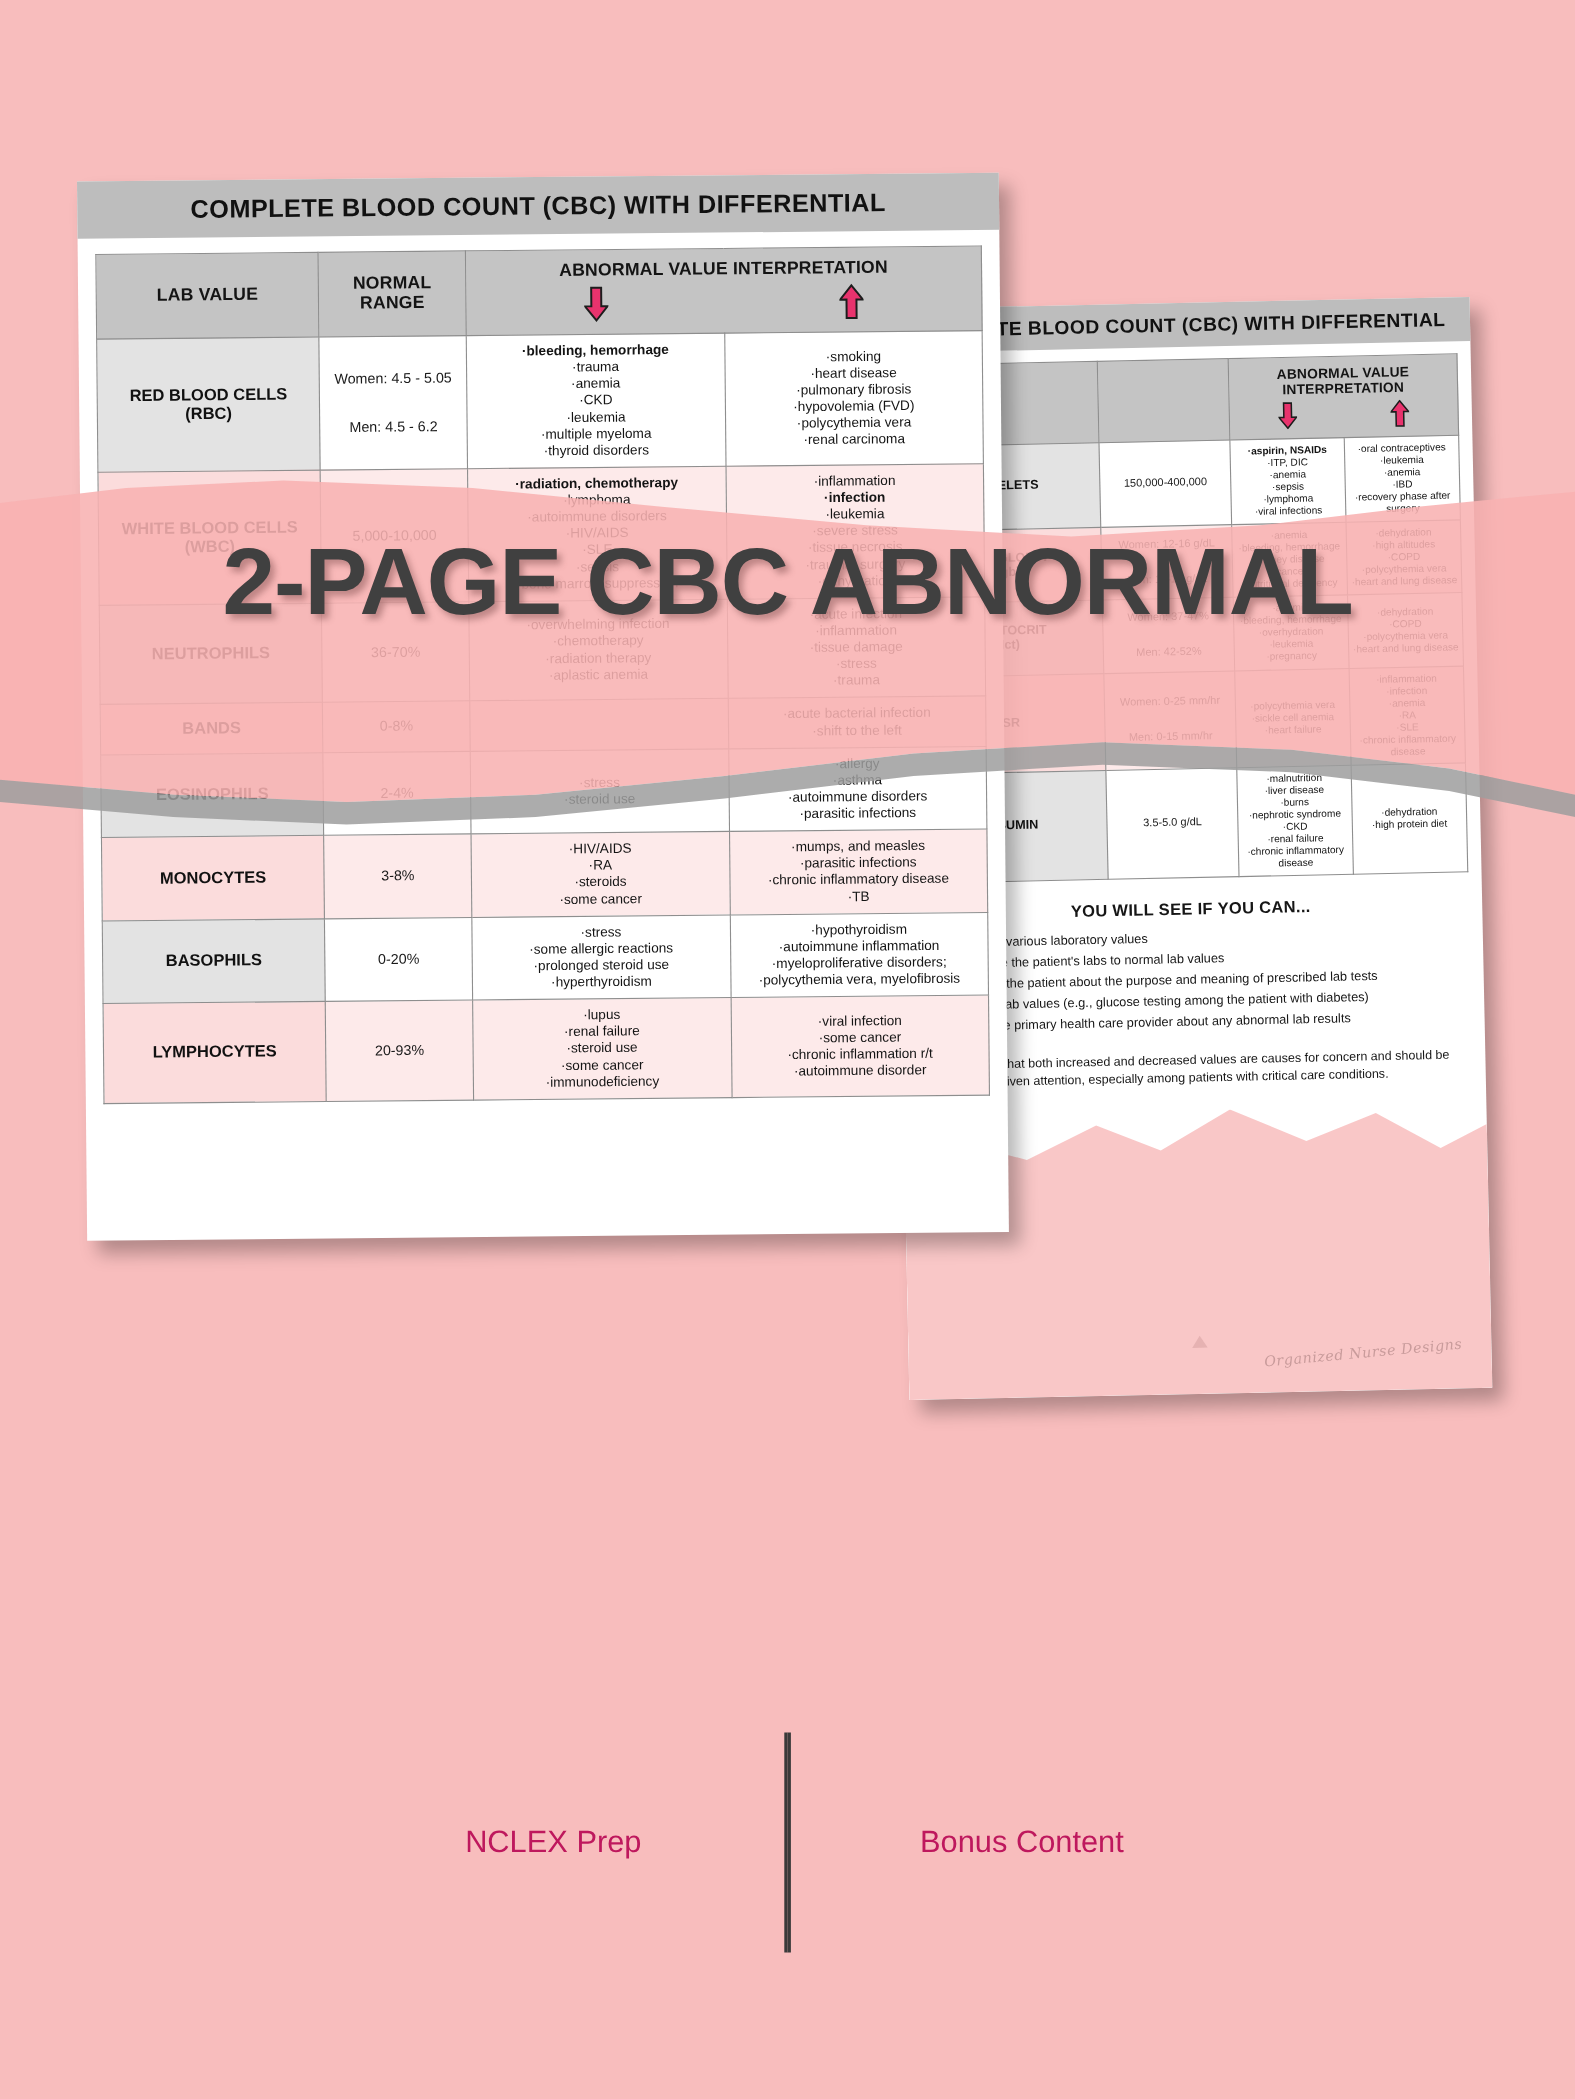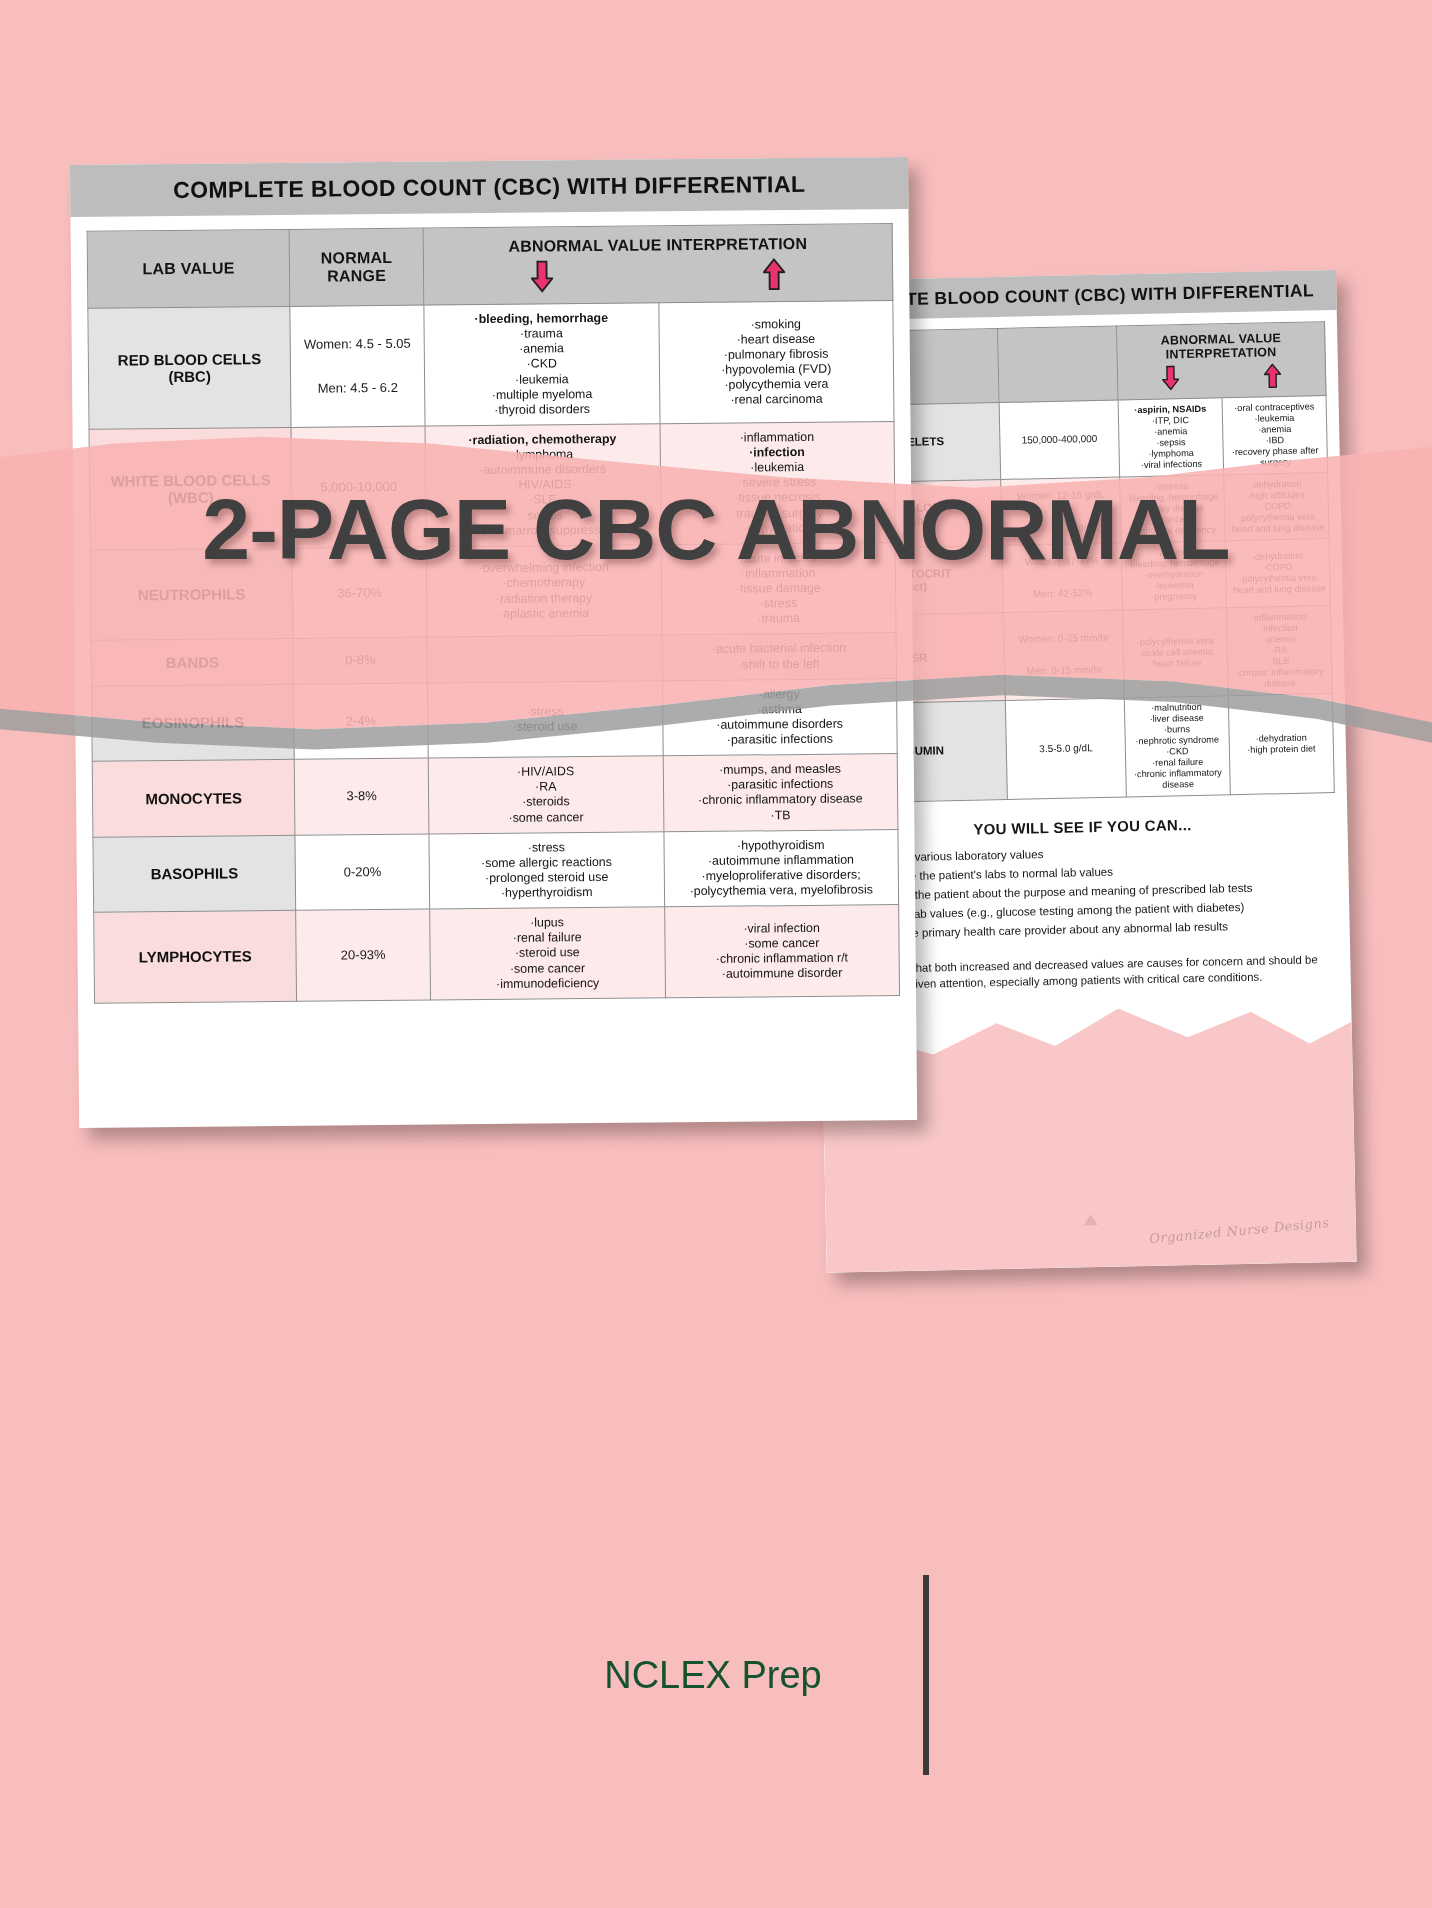--- a/index.html
+++ b/index.html
@@ -121,21 +121,21 @@
     text-shadow:4px 5px 6px rgba(120,70,70,.45);
   }
   #hero .l2{display:block;}
   
   #features{
     position:absolute;left:0;top:1560px;width:1432px;height:230px;
     display:flex;align-items:center;justify-content:center;
   }
   #features .feat{
     flex:0 0 auto;width:420px;text-align:center;
-    font-size:38px;color:#14532d;
+    font-size:28px;color:#be185d;
   }
   #features .sep{
     width:3px;height:200px;background:#3a3a3a;flex:0 0 auto;
   }
 </style>
 </head>
 <body>
 
 <div class="sheet" id="page2">
   <div class="doc-title">COMPLETE BLOOD COUNT (CBC) WITH DIFFERENTIAL</div>
@@ -297,13 +297,14 @@
   <div class="edge"></div>
 </div>
 <div id="hero">
   <span>2-PAGE CBC ABNORMAL</span>
 </div>
 
 <div id="features">
     <div class="feat">NCLEX Prep</div>
     <div class="sep"></div>
     <div class="sep"></div>
+    <div class="feat">Bonus Content</div>
   </div>
 
 </body></html>

